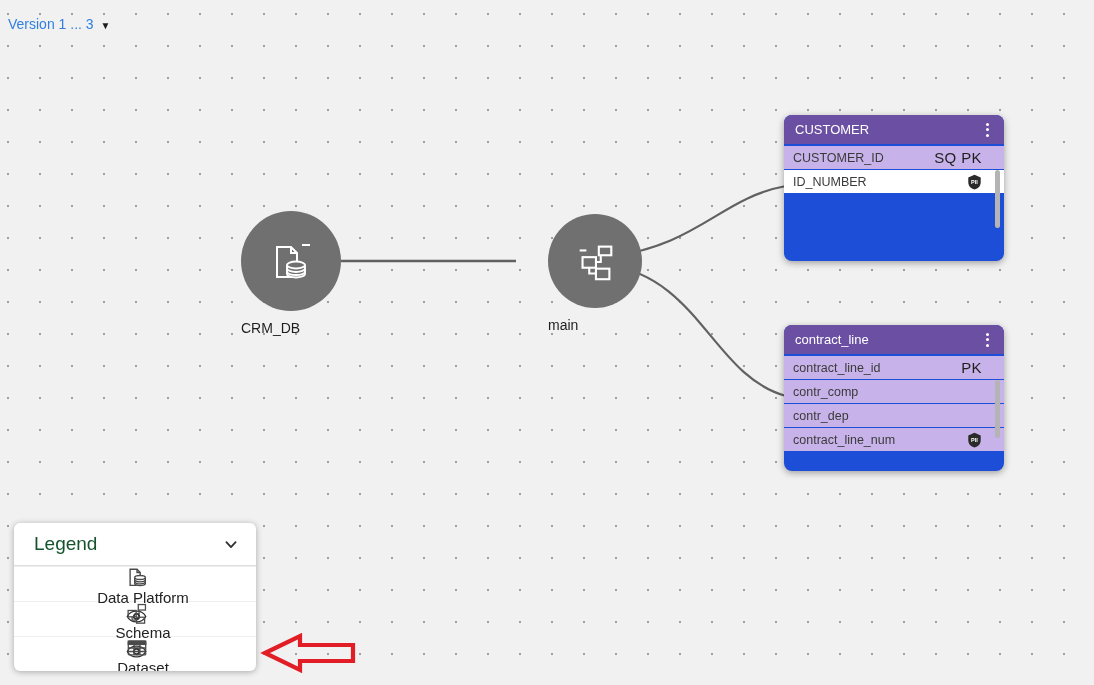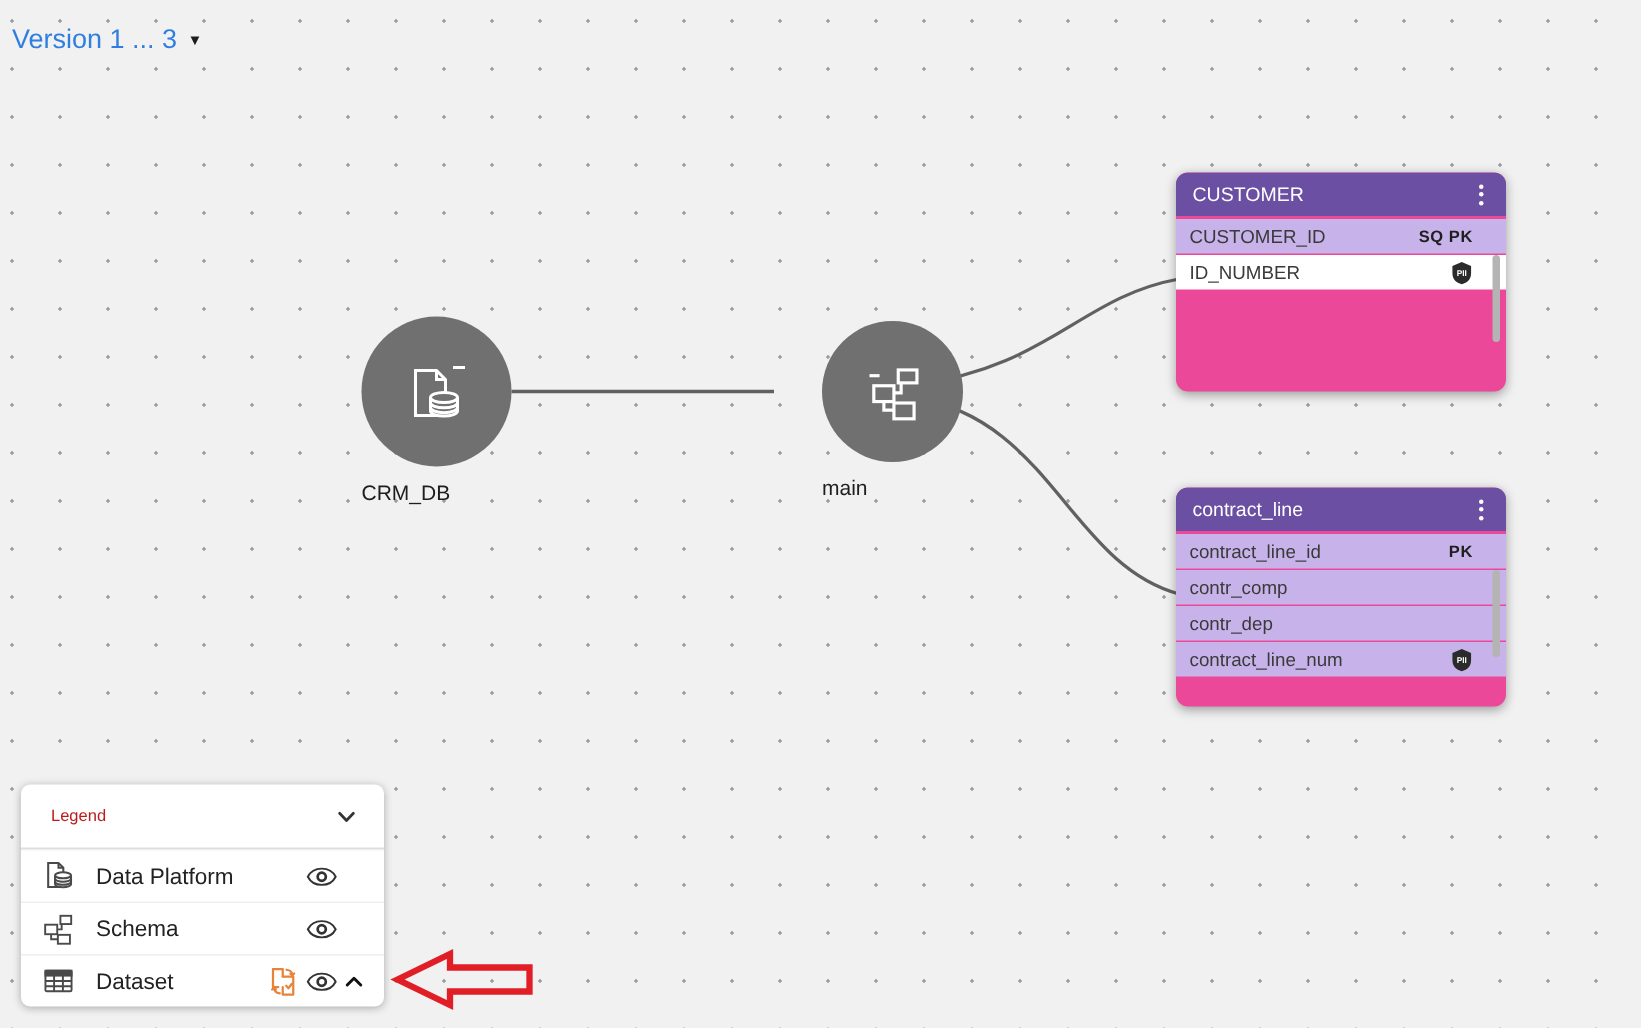--- a/index.html
+++ b/index.html
@@ -9,58 +9,58 @@
     font-family: "Liberation Sans", sans-serif;
     background-color: #f1f1f1;
     background-image: radial-gradient(circle, #9d9d9d 1px, transparent 1.2px);
     background-size: 32px 32px;
     background-position: 24px 30px;
     overflow: hidden;
   }
 
   
   .version { position:absolute; left:8px; top:16px; display:flex; align-items:center; gap:7px; cursor:pointer; }
-  .version .vlabel { color:#2f7fe0; font-size:18px; }
+  .version .vlabel { color:#2f7fe0; font-size:14px; }
   .version .vcaret { color:#1c1c1c; font-size:10px; padding-top:2px; }
 
   
   .edges { position:absolute; left:0; top:0; width:1094px; height:685px; }
 
   
   .node { position:absolute; display:flex; flex-direction:column; align-items:flex-start; }
   .node .circle { border-radius:50%; background:#707070; display:flex; align-items:center; justify-content:center; }
   .node-crm { left:241px; top:211px; width:100px; }
   .node-crm .circle { width:100px; height:100px; }
   .node-main { left:548px; top:214px; width:94px; }
   .node-main .circle { width:94px; height:94px; }
   .node .nlabel { margin-top:9px; font-size:14px; color:#1e1e1e; }
 
   
-  .table-card { position:absolute; width:220px; height:146px; background:#ec4899; border-radius:8px;
+  .table-card { position:absolute; width:220px; height:146px; background:#1d4ed8; border-radius:8px;
                 box-shadow:0 2px 7px rgba(0,0,0,.35); overflow:hidden;text-align:right; }
   .card-customer { left:784px; top:115px; }
   .card-contract { left:784px; top:325px; }
   .card-header { height:29px; background:#6b4fa2; color:#fff; font-size:13px; display:flex;
                  align-items:center; justify-content:space-between; padding:0 11px 0 11px; }
   .kebab { display:flex; flex-direction:column; gap:2.5px; padding:3px 4px; cursor:pointer; }
   .kebab i { width:3px; height:3px; border-radius:50%; background:#fff; }
   .rows { padding-top:2px; }
   .field-row { height:23px; margin-bottom:1px; display:flex; align-items:center; justify-content:space-between;
                padding:0 22px 0 9px; font-size:12.5px; color:#3a3a3a; background:#fff; }
   .field-row.highlight { background:#c7b3ea; }
-  .field-badge { font-weight:bold; font-size:11px; color:#1f1f1f; letter-spacing:.4px; }
+  .field-badge { font-weight:normal; font-size:15px; color:#1f1f1f; letter-spacing:.4px; }
   .pii-icon { display:block; }
   .scroll-thumb { position:absolute; right:4px; top:55px; width:5px; height:58px; background:#b4b4b4; border-radius:3px; }
 
   
   .legend { position:absolute; left:14px; top:523px; width:242px; background:#fff; border-radius:6px;
             box-shadow:0 1px 6px rgba(0,0,0,.3); overflow:hidden; }
   .legend-header { height:43px; display:flex; align-items:center; justify-content:space-between;
-                   padding:0 14px 0 20px; font-size:11px; color:#b91c1c; border-bottom:1px solid #dedede; }
-  .legend-item { height:35px; display:flex; align-items:center; padding:0 10px 0 13px; border-top:1px solid #efefef; }
+                   padding:0 14px 0 20px; font-size:19px; color:#14532d; border-bottom:1px solid #dedede; }
+  .legend-item { height:35px; display:flex; align-items:center; padding:0 10px 0 13px; border-top:1px solid #efefef;flex-direction:column; }
   .legend-item:first-of-type { border-top:none; }
   .li-icon { width:24px; display:flex; justify-content:center; color:#4a4a4a; }
   .li-label { flex:1; margin-left:13px; font-size:15px; color:#222; }
   .li-extra { width:26px; display:flex; justify-content:center; }
   .li-eye  { width:24px; display:flex; justify-content:center; cursor:pointer; }
   .li-caret { width:20px; display:flex; justify-content:center; cursor:pointer; }
 
   .annotation-arrow { position:absolute; left:258px; top:632px; }
   svg { display:block; }
 </style>

